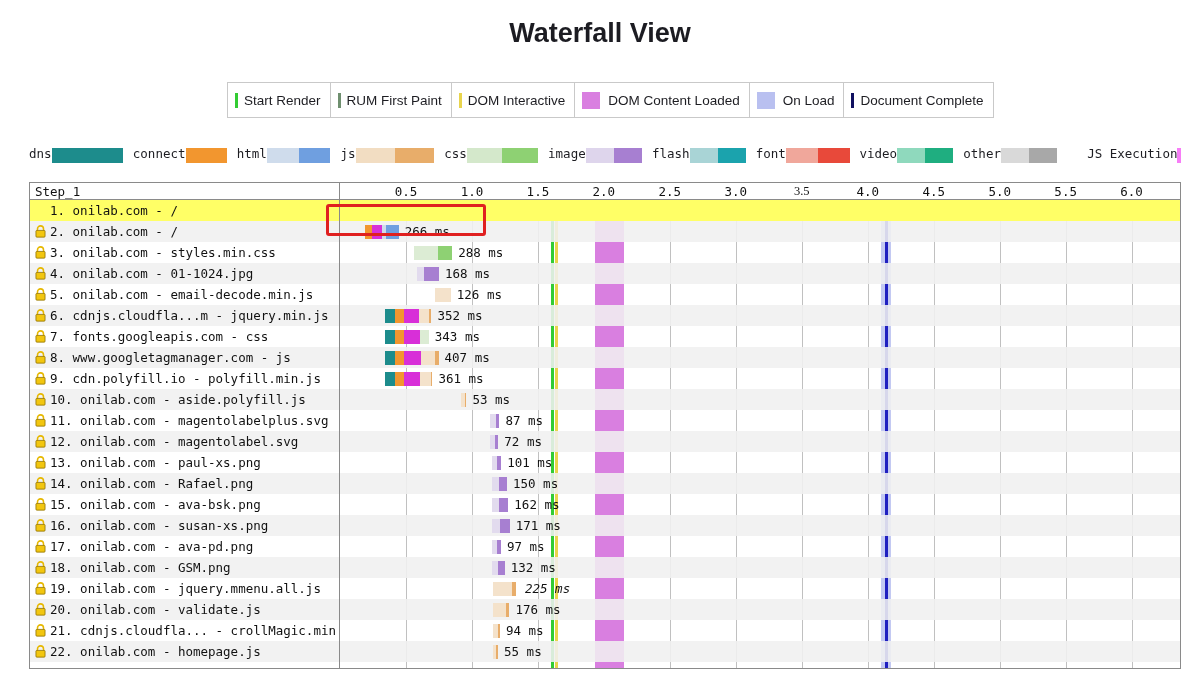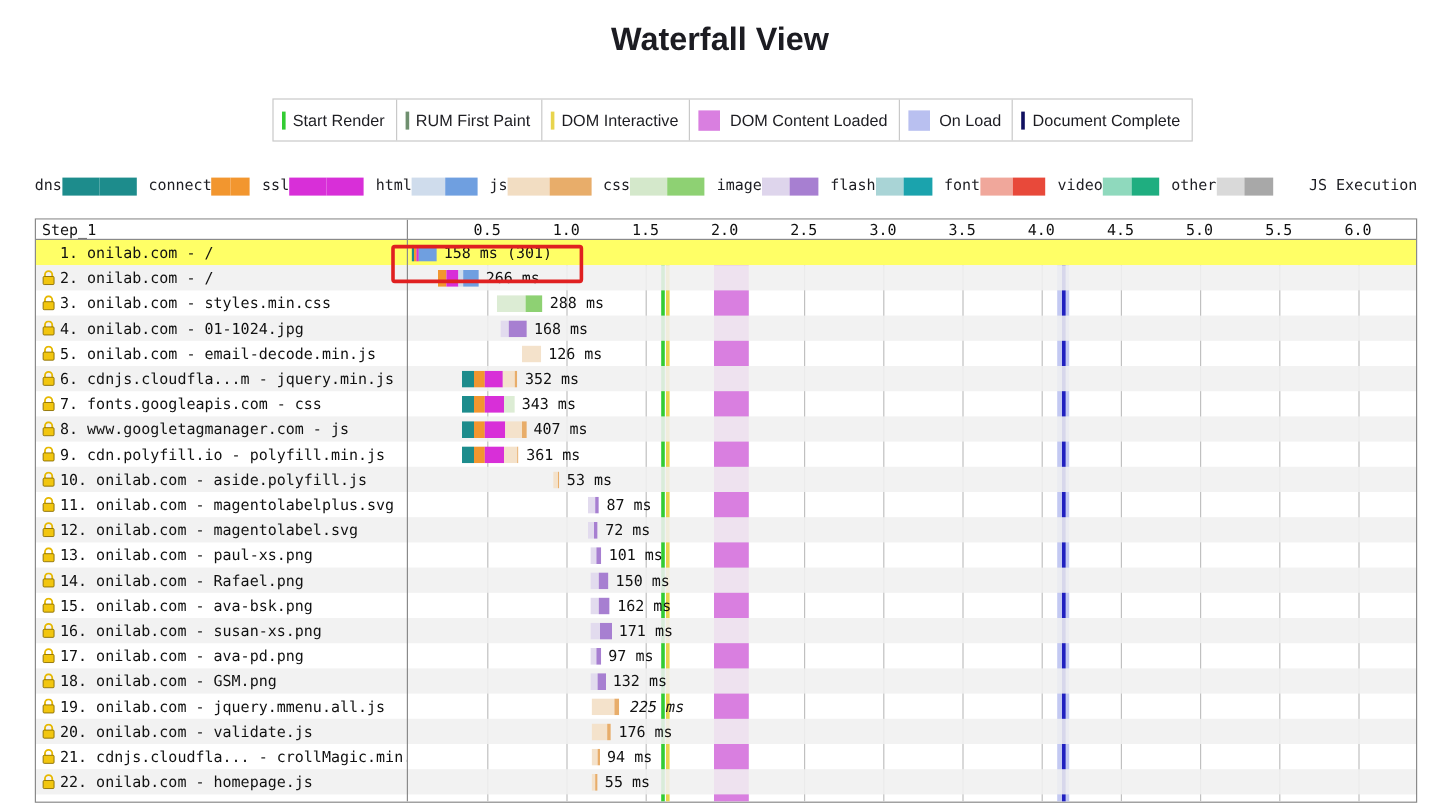--- a/index.html
+++ b/index.html
@@ -262,27 +262,20 @@
         </div>
       </div>
       <div class="type-item">
         <div class="type-label">connect</div>
         <div class="type-bar">
           <div class="half" style="background: rgb(242, 150, 47);"></div>
           <div class="half" style="background: rgb(242, 150, 47);"></div>
         </div>
       </div>
       <div class="type-item">
-        <div class="type-label">ssl</div>
-        <div class="type-bar">
-          <div class="half" style="background: rgb(216, 47, 216);"></div>
-          <div class="half" style="background: rgb(216, 47, 216);"></div>
-        </div>
-      </div>
-      <div class="type-item">
         <div class="type-label">html</div>
         <div class="type-bar">
           <div class="half" style="background: rgb(207, 220, 236);"></div>
           <div class="half" style="background: rgb(111, 159, 224);"></div>
         </div>
       </div>
       <div class="type-item">
         <div class="type-label">js</div>
         <div class="type-bar">
           <div class="half" style="background: rgb(242, 221, 194);"></div>
@@ -343,21 +336,21 @@
   <div class="chart">
     <div class="axis-row">
       <div class="step-label">Step_1</div>
       <div id="tick-labels">
           <div class="tick-label" style="left: 375.968px;">0.5</div>
           <div class="tick-label" style="left: 441.935px;">1.0</div>
           <div class="tick-label" style="left: 507.903px;">1.5</div>
           <div class="tick-label" style="left: 573.871px;">2.0</div>
           <div class="tick-label" style="left: 639.839px;">2.5</div>
           <div class="tick-label" style="left: 705.806px;">3.0</div>
-          <div class="tick-label" style="left: 771.774px;">3.5</div>
+          <div class="tick-label" style="left: 771.774px; font-family: Liberation Serif, serif;">3.5</div>
           <div class="tick-label" style="left: 837.742px;">4.0</div>
           <div class="tick-label" style="left: 903.71px;">4.5</div>
           <div class="tick-label" style="left: 969.677px;">5.0</div>
           <div class="tick-label" style="left: 1035.65px;">5.5</div>
           <div class="tick-label" style="left: 1101.61px;">6.0</div>
         </div>
     </div>
     <div id="gridlines">
         <div class="gridline" style="left: 375.968px;"></div>
         <div class="gridline" style="left: 441.935px;"></div>
@@ -379,29 +372,20 @@
         <div class="marker" style="left: 850.935px; width: 10.5548px; background: rgb(185, 192, 240); opacity: 0.85;"></div>
         <div class="marker thin" style="left: 855.213px; background: rgb(32, 32, 192);"></div>
       </div>
     <div class="label-sep"></div>
     <div class="rows" id="rows">
         <div class="row highlight">
           <div class="row-label">
             <span class="lock-spacer"></span>
             <span class="row-text">1. onilab.com - /</span>
           </div>
-          <div class="bar-area">
-            <div class="bar" style="left: 2.63871px; width: 21.1097px;">
-              <div class="seg" style="width: 2.37484px; background: rgb(29, 140, 140);"></div>
-              <div class="seg" style="width: 1.58323px; background: rgb(242, 150, 47);"></div>
-              <div class="seg" style="width: 2.11097px; background: rgb(216, 47, 216);"></div>
-              <div class="seg" style="width: 15.0406px; background: rgb(111, 159, 224);"></div>
-            </div>
-            <div class="bar-time" style="left: 29.7484px;">158 ms (301)</div>
-          </div>
         </div>
         <div class="row odd">
           <div class="row-label">
             <svg class="lock-icon" viewBox="0 0 12 12">
               <path d="M3.2 5.2 V3.6 a2.8 2.8 0 0 1 5.6 0 V5.2" fill="none" stroke="#e6b800" stroke-width="1.4"></path>
               <rect x="1.8" y="5.0" width="8.4" height="6.2" rx="0.8" fill="#f2c60f" stroke="#8a6d00" stroke-width="0.7"></rect>
             </svg>
             <span class="row-text">2. onilab.com - /</span>
           </div>
           <div class="bar-area">

